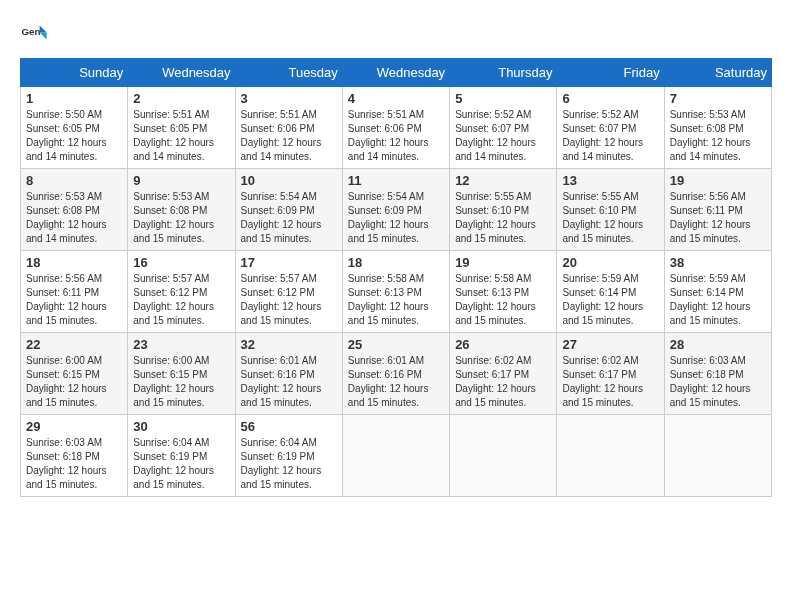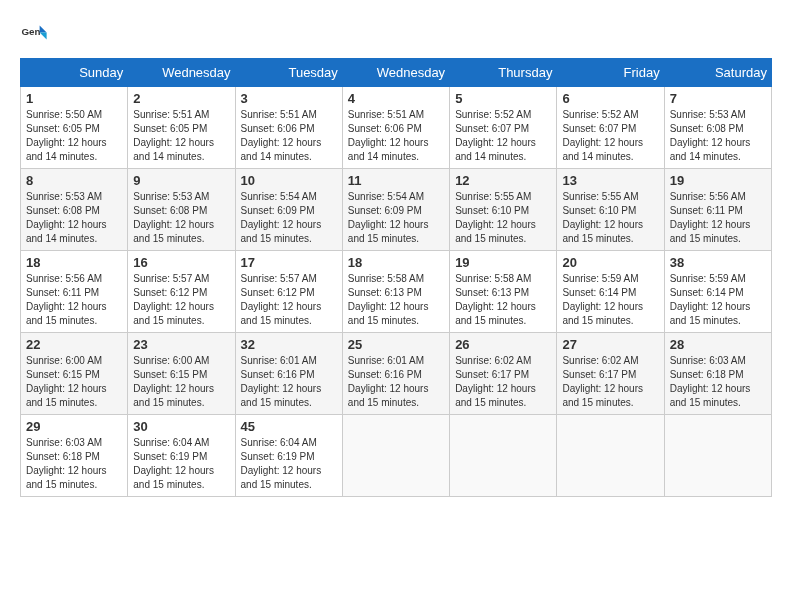--- a/index.html
+++ b/index.html
@@ -242,21 +242,21 @@
       <tr>
         <td>
         <span class="day-num">29</span>
         <span class="day-info">Sunrise: 6:03 AM<br>Sunset: 6:18 PM<br>Daylight: 12 hours and 15 minutes.</span>
       </td>
         <td>
         <span class="day-num">30</span>
         <span class="day-info">Sunrise: 6:04 AM<br>Sunset: 6:19 PM<br>Daylight: 12 hours and 15 minutes.</span>
       </td>
         <td>
-        <span class="day-num">45</span>
+        <span class="day-num">56</span>
         <span class="day-info">Sunrise: 6:04 AM<br>Sunset: 6:19 PM<br>Daylight: 12 hours and 15 minutes.</span>
       </td>
         <td class="empty"></td>
         <td class="empty"></td>
         <td class="empty"></td>
         <td class="empty"></td>
       </tr>
     </tbody>
 </table>
 

